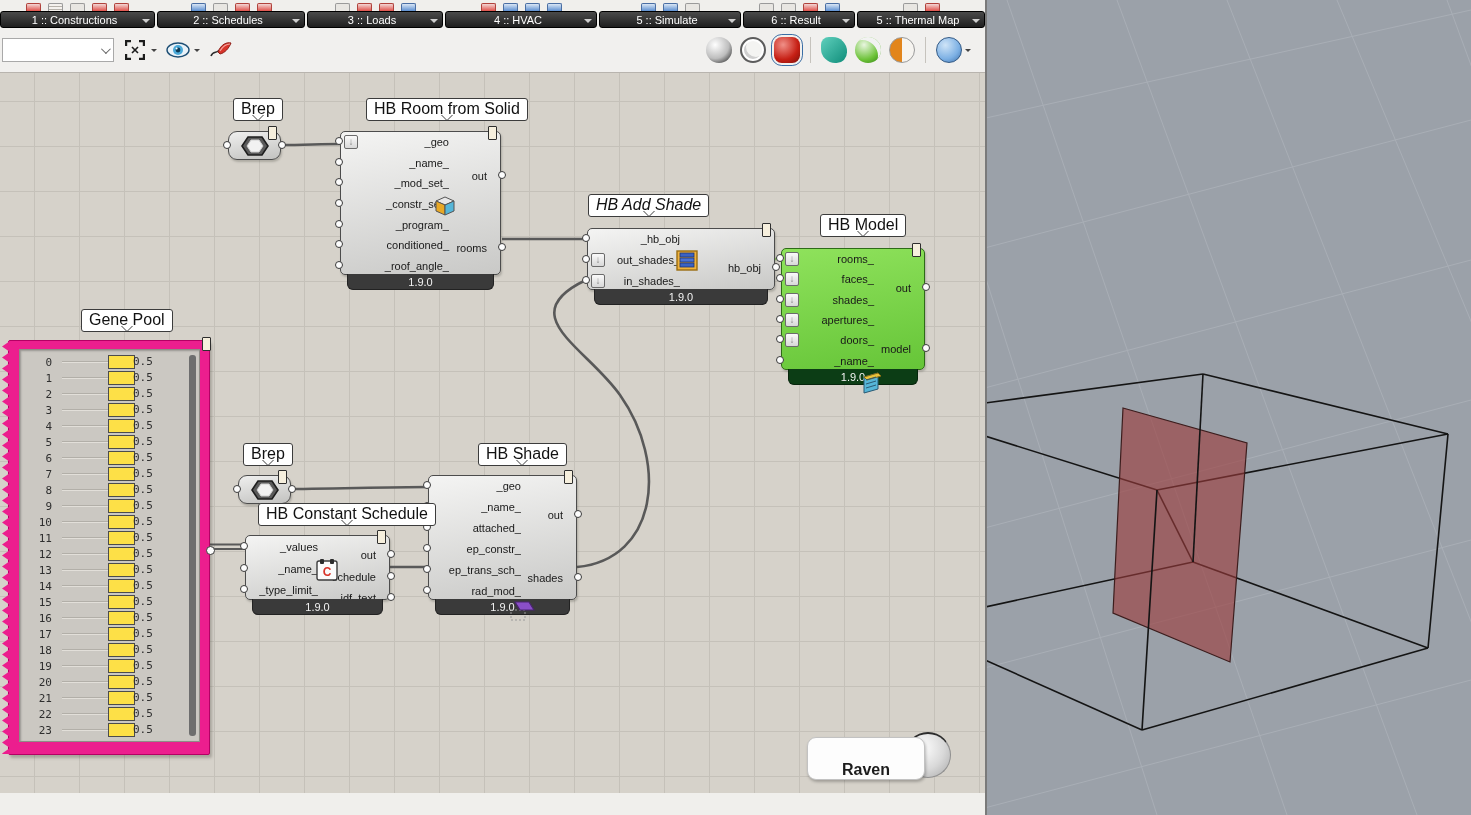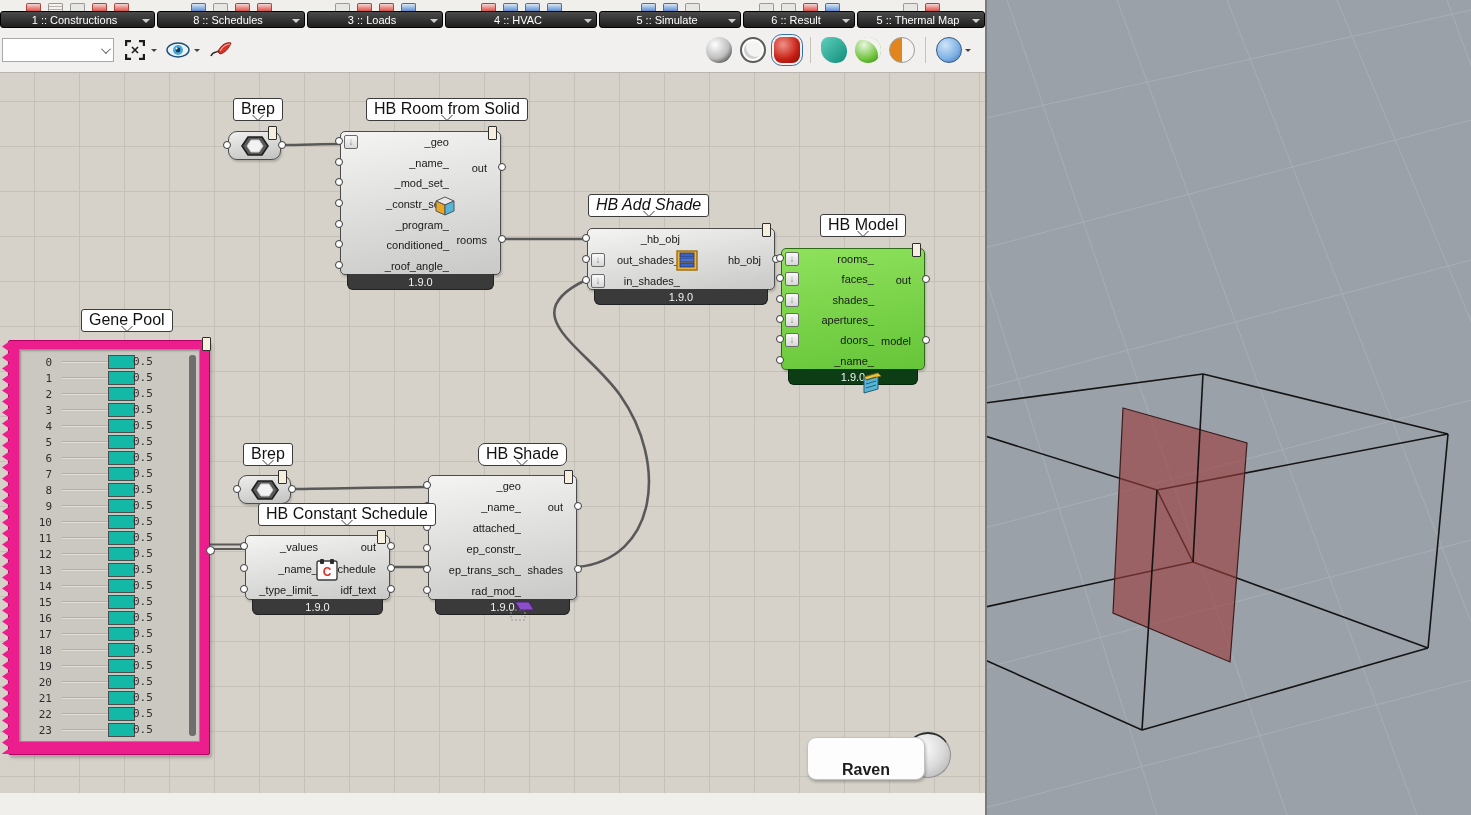--- a/index.html
+++ b/index.html
@@ -58,21 +58,21 @@
 
   
   .comp { position:absolute; border:1px solid #4c4c4c; border-radius:5px;
           background:linear-gradient(170deg,#f4f4f3,#c9c9c7); z-index:4;
           box-shadow:1px 2px 2px rgba(60,60,50,.25); }
   .comp.green { background:linear-gradient(170deg,#8fe25c,#66c538); border-color:#2e6b17; }
   .statebox { position:absolute; top:-6px; right:3px; width:9px; height:14px; background:#f6efdd;
               border:1.6px solid #2e2e2e; border-radius:1px; z-index:7; }
   .ports { position:absolute; top:0; display:flex; flex-direction:column; }
   .ports.ins { left:0; }
-  .ports.outs { right:0; justify-content:space-around; }
+  .ports.outs { right:0; justify-content:space-around;margin-top:8px; }
   .ports.outs.stack { justify-content:stretch; }
   .prow { flex:1; position:relative; display:flex; align-items:center; font-size:11px; color:#191919; }
   .prow.in { justify-content:flex-end; }
   .prow.out { justify-content:flex-end; padding-right:13px; }
   .in-dot,.out-dot,.p-dot-l,.p-dot-r { position:absolute; width:8px; height:8px; background:#fdfdfd;
         border:1.6px solid #3a3a3a; border-radius:50%; top:50%; margin-top:-5px; z-index:5; }
   .in-dot { left:-6px; } .out-dot { right:-6px; }
   .arrowbox { position:absolute; left:3px; width:14px; height:14px; border:1px solid #6b6b6b;
               border-radius:2px; background:linear-gradient(#fafafa,#d8d8d8); color:#8a8a8a;
               font-size:10px; line-height:12px; text-align:center; }
@@ -92,21 +92,21 @@
   .genepool { position:absolute; left:8px; top:267px; width:202px; height:415px;
               background:#ec1e8e; border:1px solid #b40064; border-radius:2px;
               box-shadow:2px 3px 3px rgba(60,60,50,.3); z-index:4; padding:8px 9px 12px 10px; }
   .gp-zigzag { position:absolute; left:-8px; top:0; height:100%; }
   .gp-panel { width:100%; height:100%; background:#cbc8c2; border:1px solid #8f8c86;
               box-shadow:inset 1px 1px 2px rgba(0,0,0,.25); position:relative; padding-top:4px; }
   .gp-row { height:16px; display:grid; grid-template-columns:36px 52px 30px 1fr; align-items:center;
             font-family:"DejaVu Sans Mono", monospace; font-size:11px; color:#2e2e2e; }
   .gp-idx { text-align:right; padding-right:4px; }
   .gp-groove { height:0; border-top:1px solid #b2afa8; border-bottom:1px solid #e2dfd9; margin-left:6px; }
-  .gp-val { width:27px; height:14px; background:#14b8a6; border:1px solid #4c4c4c; font-size:11px;
+  .gp-val { width:27px; height:14px; background:#fde047; border:1px solid #4c4c4c; font-size:11px;
             text-align:center; line-height:12px;padding-left:24px; }
   .gp-scroll { position:absolute; right:3px; top:5px; bottom:5px; width:7px; background:#6e6e6e;
                border-radius:3px; }
   .gp-outdot { position:absolute; right:-6px; top:205px; width:9px; height:9px; background:#fdfdfd;
                border:1.6px solid #3a3a3a; border-radius:50%; z-index:5; }
 
   
   .raven-sphere { position:absolute; left:905px; top:659px; width:46px; height:46px; border-radius:50%;
                   background:radial-gradient(circle at 35% 32%,#ffffff,#d9d9d9 55%,#a8a8a8);
                   border:1px solid #8f8f8f; border-top:2px solid #2c2c2c; z-index:4; }
@@ -145,21 +145,21 @@
         </div>
       </div>
       <div class="tabblock" style="width:148px">
         <div class="tab-icons">
           <span class="mini-ico blue"></span>
           <span class="mini-ico"></span>
           <span class="mini-ico red"></span>
           <span class="mini-ico red"></span>
         </div>
         <div class="tab-label">
-          <span>8 :: Schedules</span>
+          <span>2 :: Schedules</span>
           <span class="tab-caret"></span>
         </div>
       </div>
       <div class="tabblock" style="width:136px">
         <div class="tab-icons">
           <span class="mini-ico"></span>
           <span class="mini-ico red"></span>
           <span class="mini-ico red"></span>
           <span class="mini-ico blue"></span>
         </div>
@@ -687,21 +687,21 @@
           </div>
         <svg class="cicon" style="left:70px; top:22px;" width="22" height="23" viewBox="0 0 22 23">
           <rect x="1" y="3" width="20" height="19" rx="2" fill="#fbfbfb" stroke="#3c3c3c" stroke-width="1.4"></rect>
           <rect x="4" y="1" width="4" height="5" rx="1" fill="#2c2c2c"></rect>
           <rect x="14" y="1" width="4" height="5" rx="1" fill="#2c2c2c"></rect>
           <text x="11" y="18" font-size="12" font-family="Liberation Sans, sans-serif" font-weight="bold" fill="#d8342a" text-anchor="middle">C</text>
         </svg>
         <div class="vbar">1.9.0</div>
       </div>
 
-      <div class="balloon" style="left:478px; top:370px;border-radius:7px;">HB Shade</div>
+      <div class="balloon" style="left:478px; top:370px;">HB Shade</div>
       <div class="comp" style="left:428px; top:402px; width:149px; height:125px;">
         <span class="statebox"></span>
         <div class="ports ins" style="width:92px; height:125px;">
 
             <div class="prow in">
               <span class="in-dot"></span>
 
               <span>_geo</span>
             </div>
 

